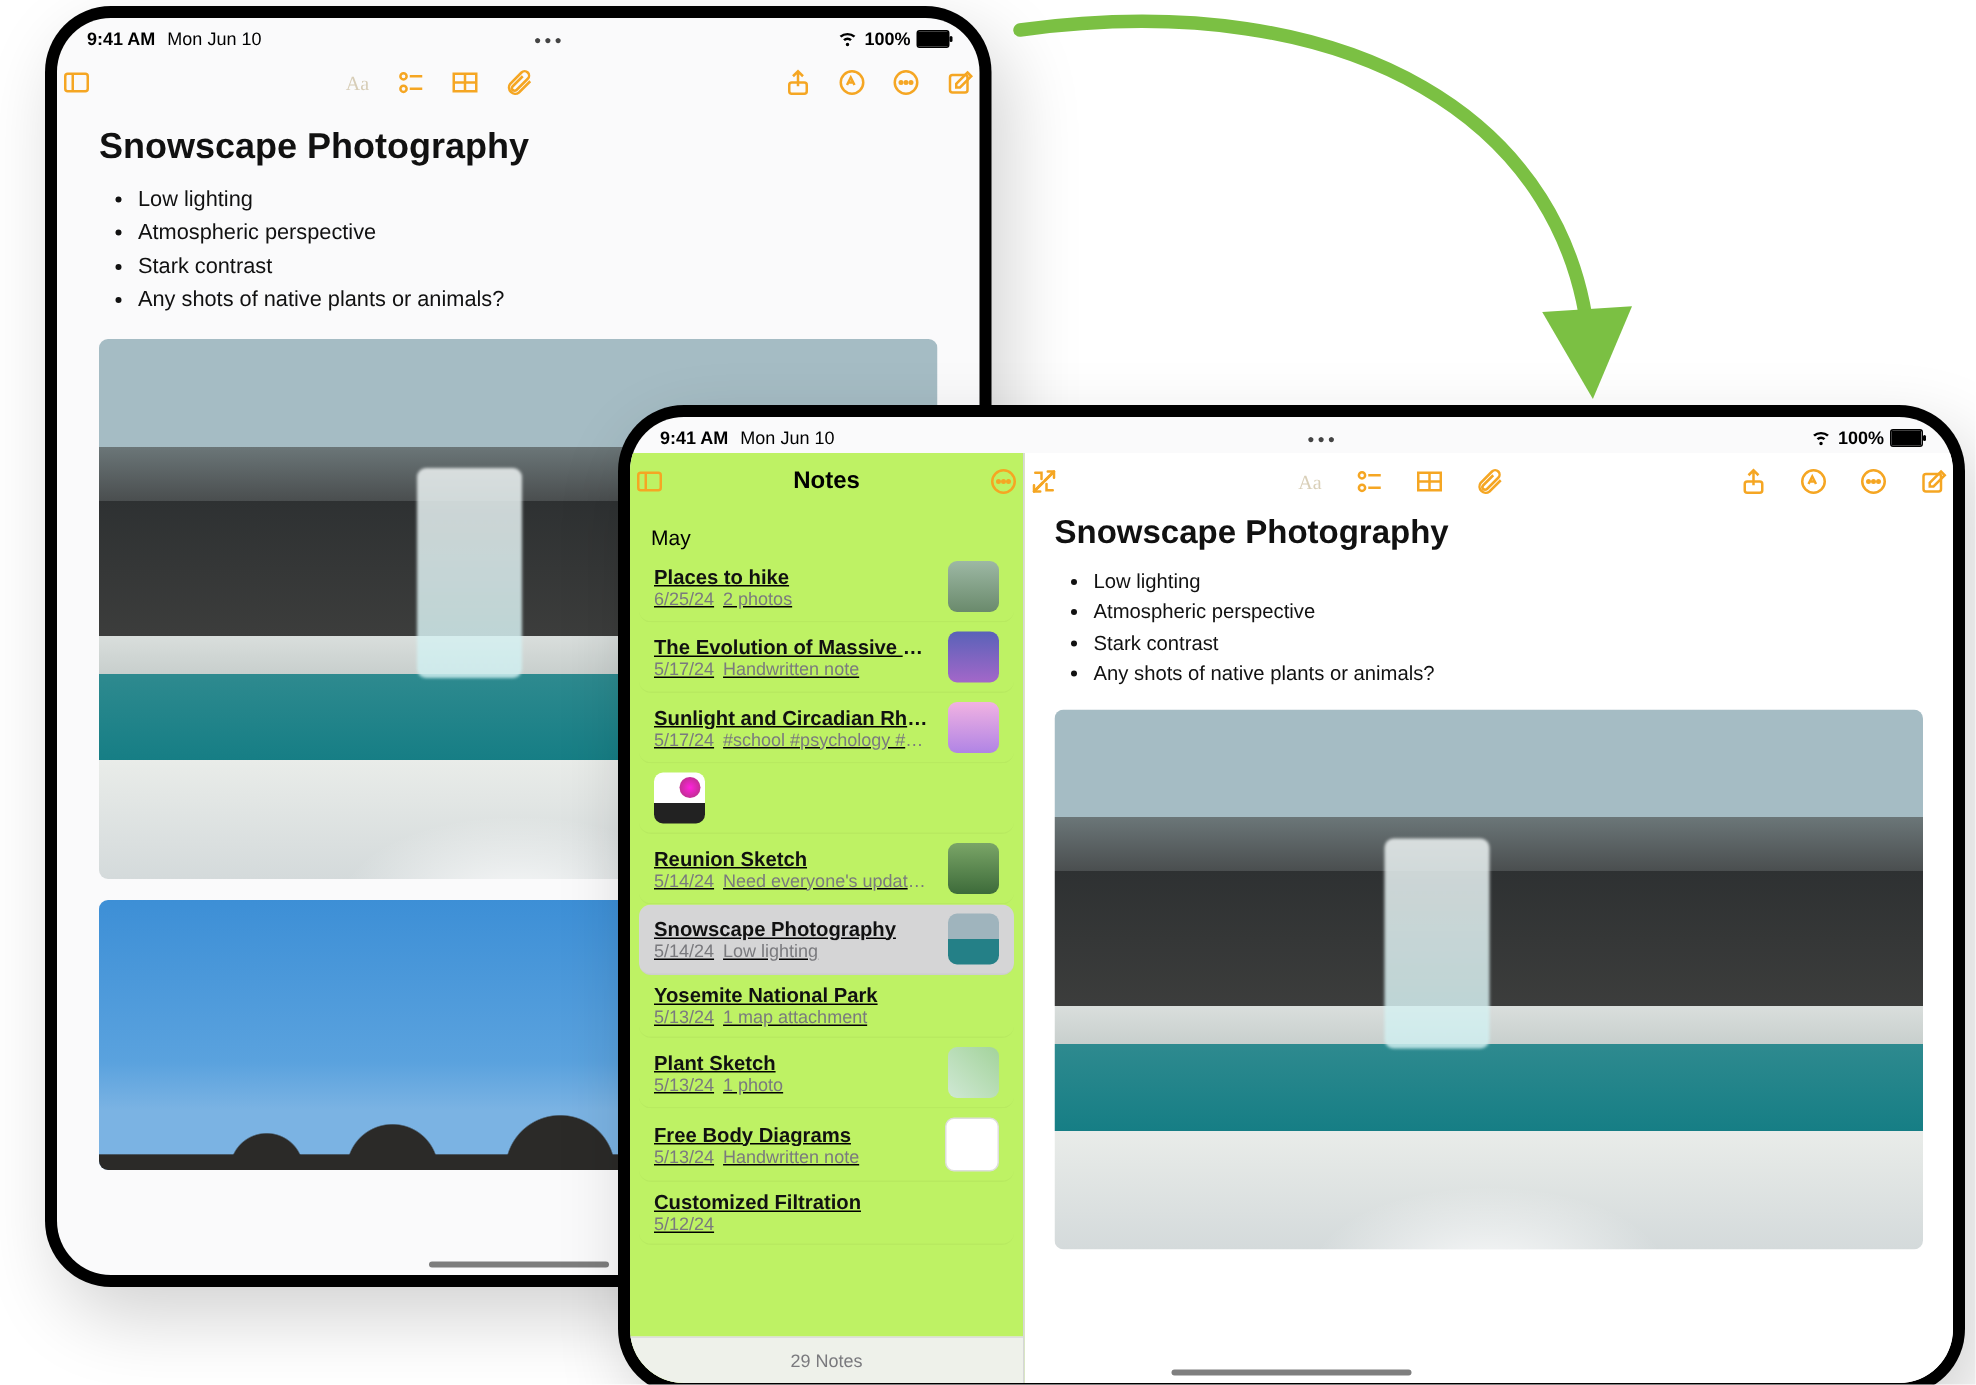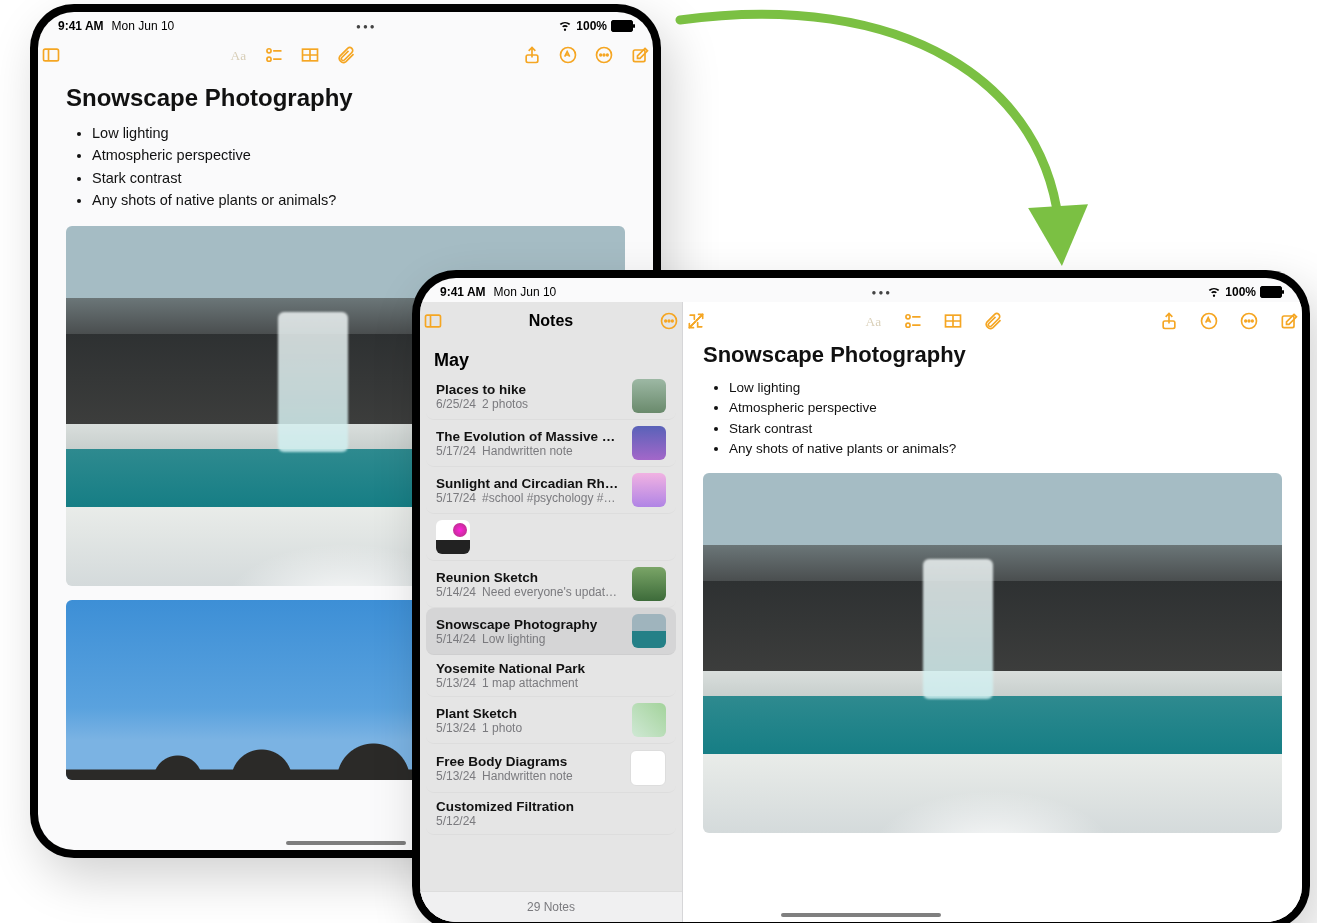--- a/index.html
+++ b/index.html
@@ -131,38 +131,38 @@
       linear-gradient(to top, #2b2a28 10px, transparent 11px);
   }
 
   
   .split {
     display: flex;
     height: calc(100% - 24px);
   }
   .sidebar {
     width: 262px;
-    background: #e5e5e5;
+    background: #bef264;
     border-right: 1px solid #d6d6d8;
     display:flex; flex-direction:column;
     position: relative;
   }
   .main {
     flex: 1;
     display:flex; flex-direction:column;
     background: #fff;
     overflow: hidden;
   }
 
   .sidebar .section-header {
     padding: 10px 32px 2px 14px;
-    font-size: 18px; font-weight: 700;
-  }
-
-  .note-list { flex: 1; overflow: hidden; }
+    font-size: 14px; font-weight: 400;
+  }
+
+  .note-list { flex: 1; overflow: hidden; text-decoration: underline; }
   .note-item {
     display: flex;
     align-items: center;
     padding: 6px 10px;
     gap: 10px;
     border-bottom: 1px solid rgba(0,0,0,0.03);
     cursor: pointer;
     margin: 0 6px;
     border-radius: 8px;
   }

